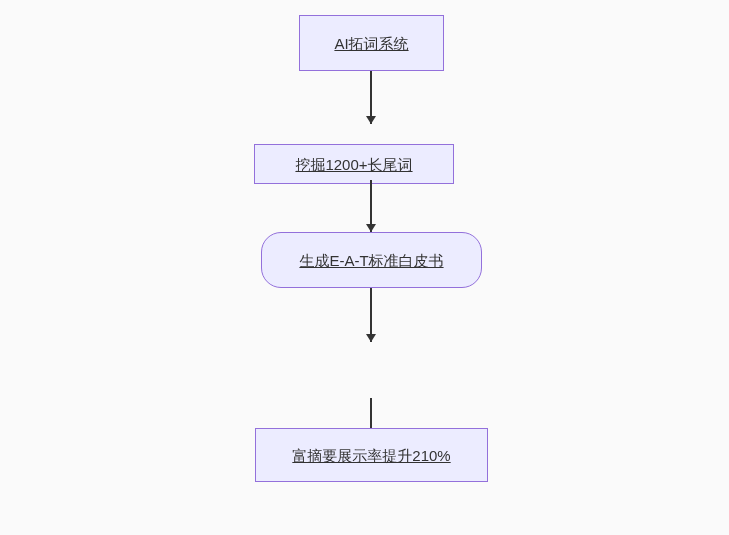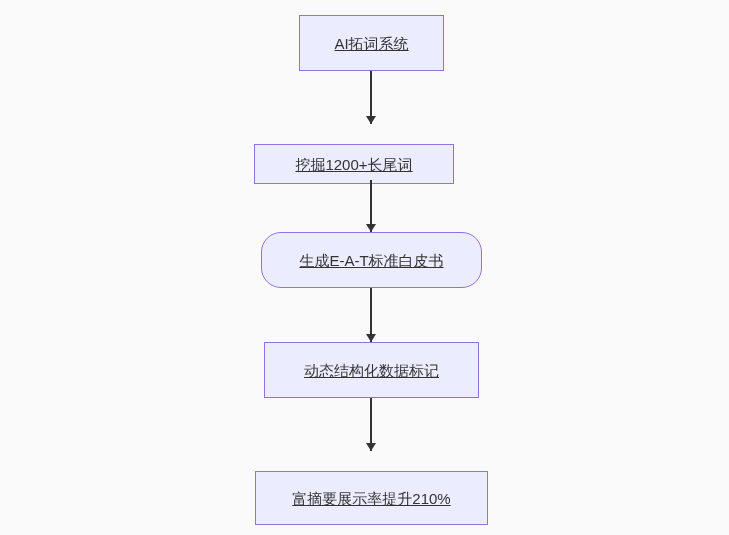--- a/index.html
+++ b/index.html
@@ -34,21 +34,21 @@
     line-height: 1;
     white-space: nowrap;
     text-align: center;
     text-decoration: underline;
   }
   
   .node-1 { left: 299px; top: 15px;  width: 145px; height: 56px; }
   .node-2 { left: 254px; top: 124px; width: 200px; height: 40px; margin-top: 20px; }
   .node-3 { left: 261px; top: 232px; width: 221px; height: 56px; border-radius: 20px; }
   .node-4 { left: 264px; top: 342px; width: 215px; height: 56px; }
-  .node-5 { left: 255px; top: 471px; width: 233px; height: 54px; }
+  .node-5 { left: 255px; top: 428px; width: 233px; height: 54px; }
 
   .edge {
     position: absolute;
     left: 370px;
     width: 2px;
     background: var(--arrow);
   }
   .edge::after {
     content: "";
     position: absolute;
@@ -81,23 +81,20 @@
   </div>
 
   <div class="edge edge-2"></div>
 
   <div class="node node-3">
     <span>生成E-A-T标准白皮书</span>
   </div>
 
   <div class="edge edge-3"></div>
 
-  <div class="node node-4">
-    <span>动态结构化数据标记</span>
-  </div>
 
   <div class="edge edge-4"></div>
 
   <div class="node node-5">
     <span>富摘要展示率提升210%</span>
   </div>
 
 </div>
 
 </body></html>

